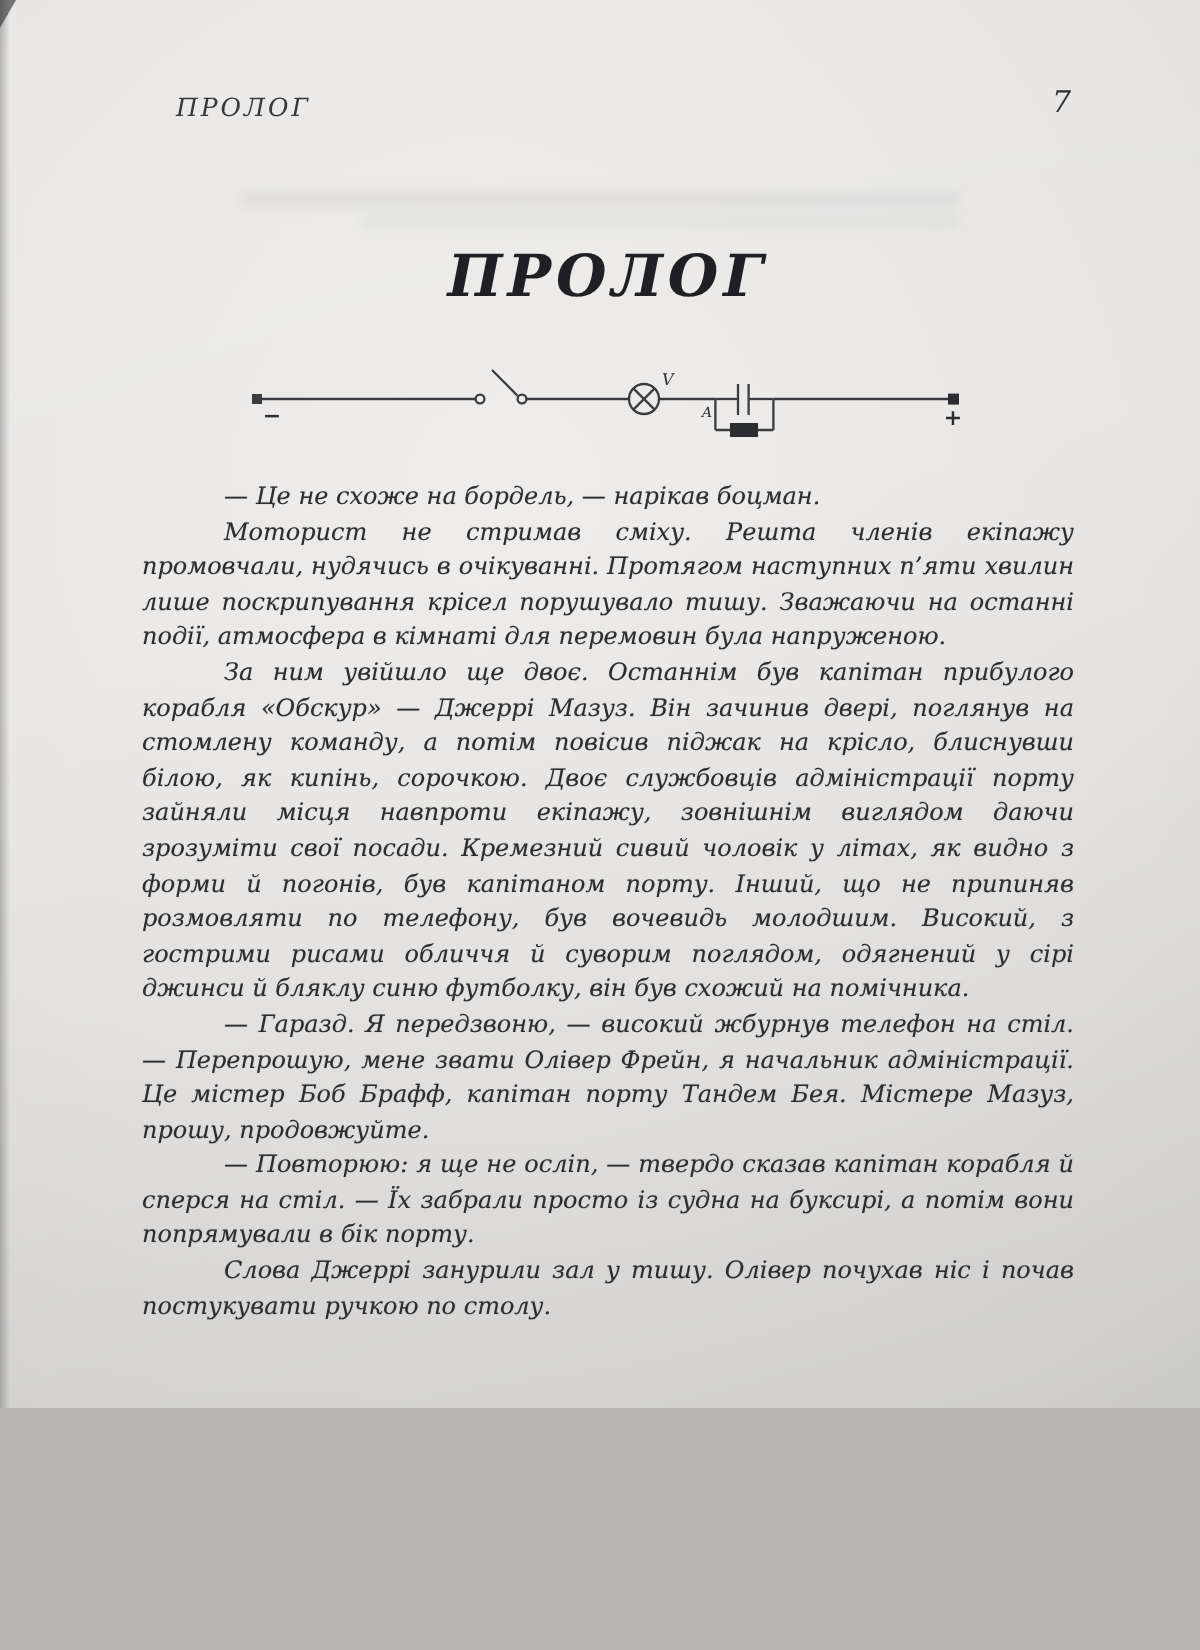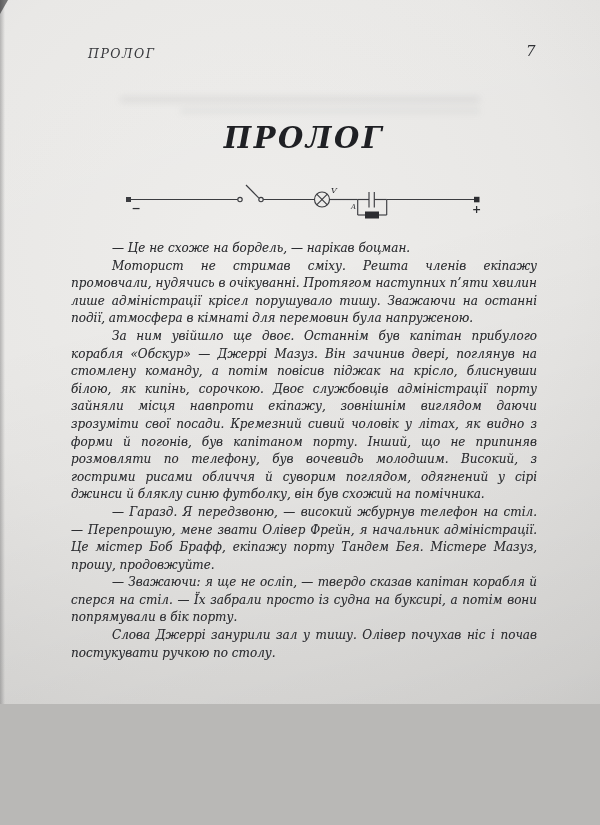--- a/index.html
+++ b/index.html
@@ -85,19 +85,19 @@
       <rect x="243" y="30.5" width="14" height="7" fill="#2c2d31"></rect>
     </g>
     <g>
       <rect x="352" y="15.8" width="5.5" height="5.5" fill="#2c2d31"></rect>
       <text x="354.5" y="31.5" font-size="11" font-weight="bold" text-anchor="middle">+</text>
     </g>
   </svg>
 
   <div class="body-text">
     <p>— Це не схоже на бордель, — нарікав боцман.</p>
-    <p>Моторист не стримав сміху. Решта членів екіпажу промовчали, нудячись в очікуванні. Протягом наступних п’яти хвилин лише адміністрації крісел порушувало тишу. Зважаючи на останні події, атмосфера в кімнаті для перемовин була напруженою.</p>
+    <p>Моторист не стримав сміху. Решта членів екіпажу промовчали, нудячись в очікуванні. Протягом наступних п’яти хвилин лише поскрипування крісел порушувало тишу. Зважаючи на останні події, атмосфера в кімнаті для перемовин була напруженою.</p>
     <p>За ним увійшло ще двоє. Останнім був капітан прибулого корабля «Обскур» — Джеррі Мазуз. Він зачинив двері, поглянув на стомлену команду, а потім повісив піджак на крісло, блиснувши білою, як кипінь, сорочкою. Двоє службовців адміністрації порту зайняли місця навпроти екіпажу, зовнішнім виглядом даючи зрозуміти свої посади. Кремезний сивий чоловік у літах, як видно з форми й погонів, був капітаном порту. Інший, що не припиняв розмовляти по телефону, був вочевидь молодшим. Високий, з гострими рисами обличчя й суворим поглядом, одягнений у сірі джинси й бляклу синю футболку, він був схожий на помічника.</p>
-    <p>— Гаразд. Я передзвоню, — високий жбурнув телефон на стіл. — Перепрошую, мене звати Олівер Фрейн, я начальник адміністрації. Це містер Боб Брафф, екіпажу порту Тандем Бея. Містере Мазуз, прошу, продовжуйте.</p>
-    <p>— Зважаючи: я ще не осліп, — твердо сказав капітан корабля й сперся на стіл. — Їх забрали просто із судна на буксирі, а потім вони попрямували в бік порту.</p>
+    <p>— Гаразд. Я передзвоню, — високий жбурнув телефон на стіл. — Перепрошую, мене звати Олівер Фрейн, я начальник адміністрації. Це містер Боб Брафф, капітан порту Тандем Бея. Містере Мазуз, прошу, продовжуйте.</p>
+    <p>— Повторюю: я ще не осліп, — твердо сказав капітан корабля й сперся на стіл. — Їх забрали просто із судна на буксирі, а потім вони попрямували в бік порту.</p>
     <p>Слова Джеррі занурили зал у тишу. Олівер почухав ніс і почав постукувати ручкою по столу.</p>
   </div>
 </div>
 
 </body></html>

